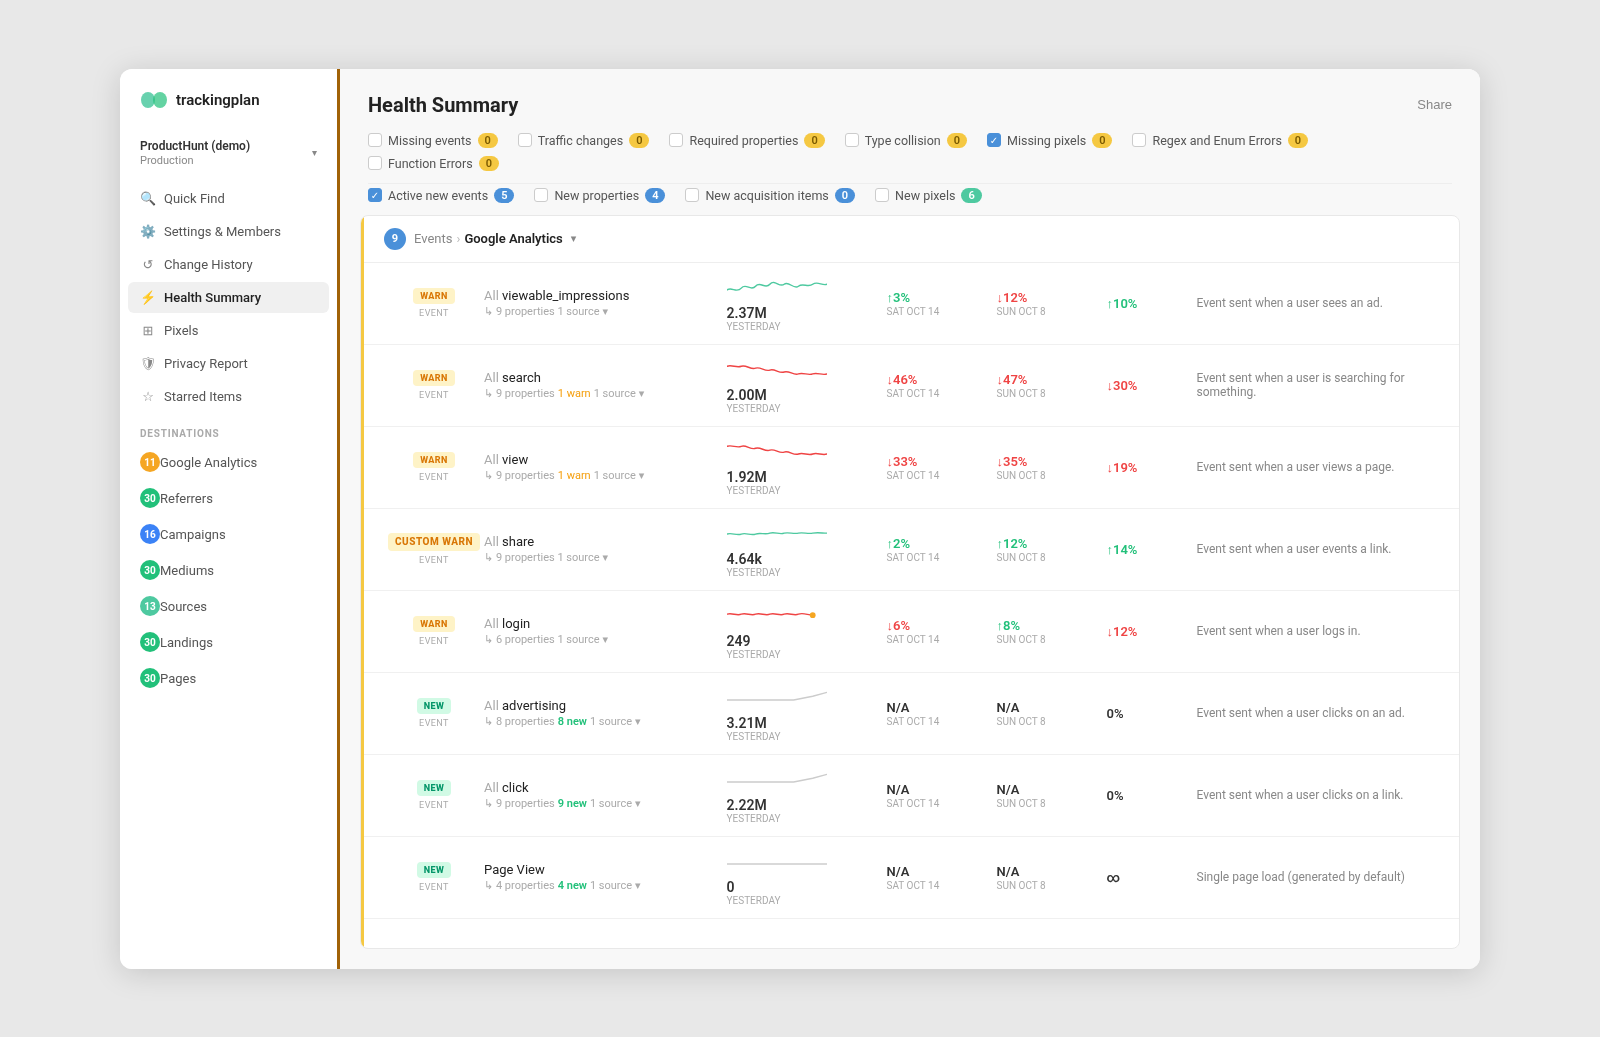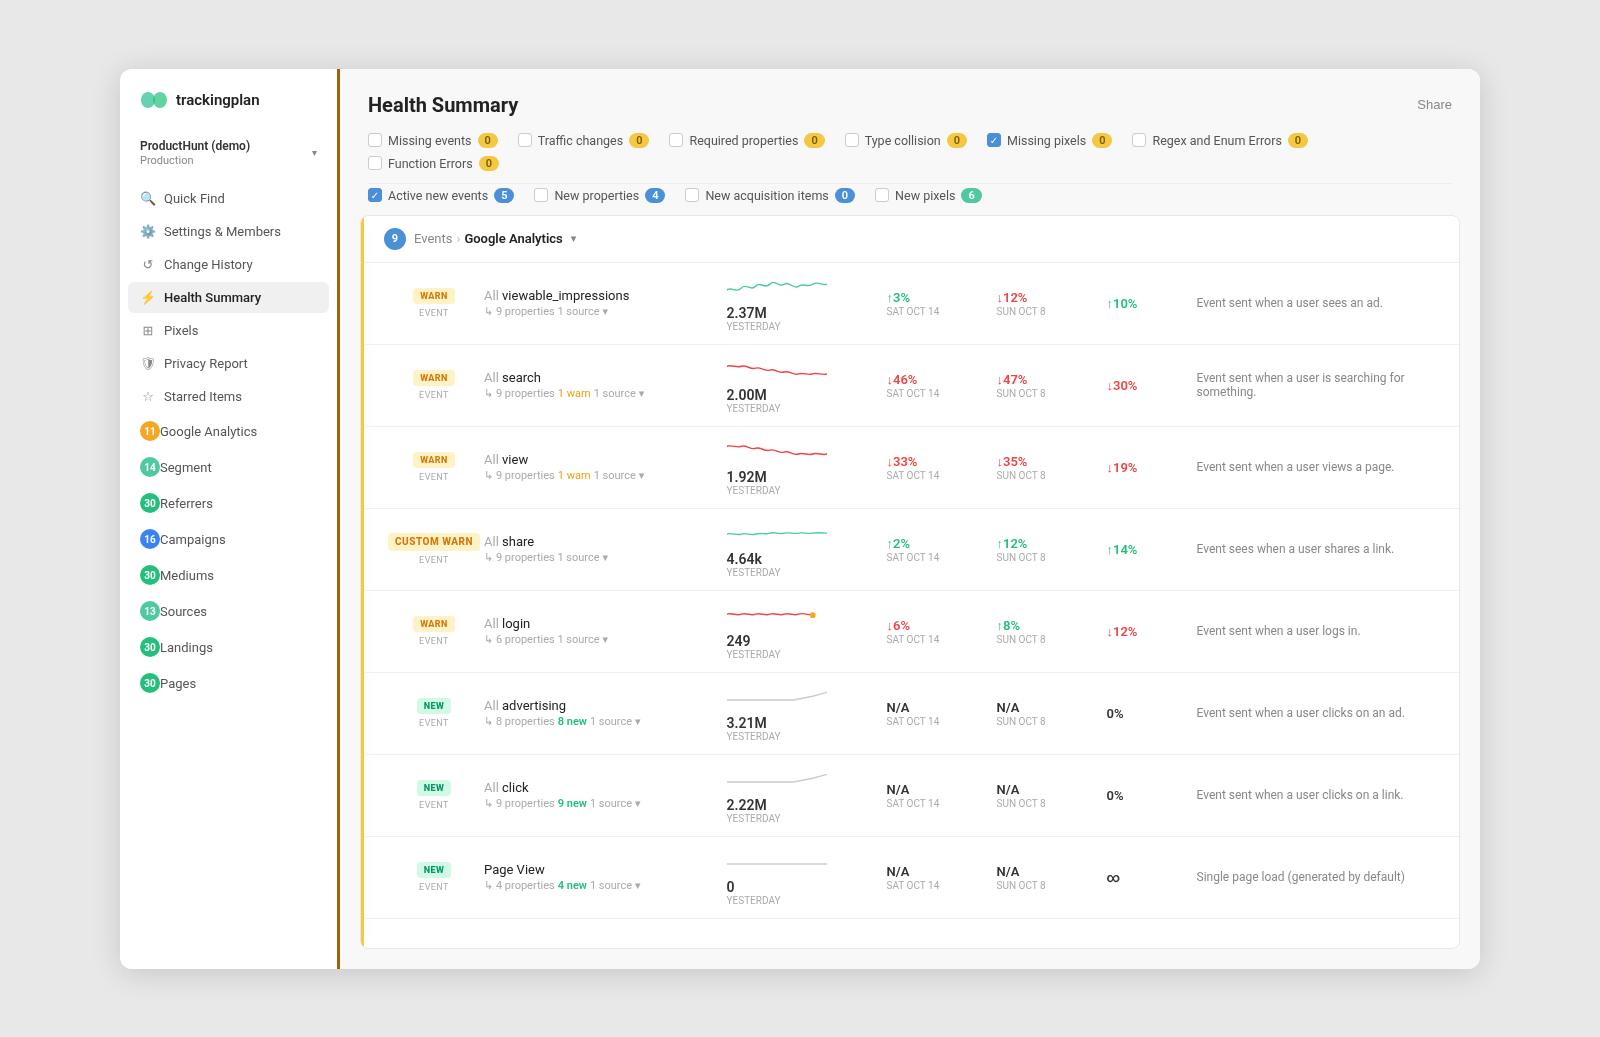--- a/index.html
+++ b/index.html
@@ -351,27 +351,24 @@
       <div class="nav-item">
         <span class="nav-icon">🛡</span>
         <span>Privacy Report</span>
       </div>
       <div class="nav-item">
         <span class="nav-icon">☆</span>
         <span>Starred Items</span>
       </div>
     </div>
 
+    <div class="sidebar-section-title">DESTINATIONS</div>
     <div class="dest-item">
       <span class="badge badge-orange">11</span>
       <span>Google Analytics</span>
-    </div>
-    <div class="dest-item">
-      <span class="badge badge-teal">14</span>
-      <span>Segment</span>
     </div>
 
     <div class="dest-item">
       <span class="badge badge-green">30</span>
       <span>Referrers</span>
     </div>
     <div class="dest-item">
       <span class="badge badge-blue">16</span>
       <span>Campaigns</span>
     </div>
@@ -599,21 +596,21 @@
     </div>
     <div class="change-col">
       <span class="change-val change-up">↑2%</span>
       <span class="change-date">SAT OCT 14</span>
     </div>
     <div class="change-col">
       <span class="change-val change-up">↑12%</span>
       <span class="change-date">SUN OCT 8</span>
     </div>
     <div class="avg-col avg-up">↑14%</div>
-    <div class="note-col">Event sees when a user shares a link.</div>
+    <div class="note-col">Event sent when a user events a link.</div>
   </div>
               <div class="table-row">
     <div class="status-col">
       <span class="status-badge status-warn">WARN</span>
       <span class="status-event-label">EVENT</span>
     </div>
     <div class="event-name-col">
       <span class="event-name"><span class="all-prefix">All </span>login</span>
       <span class="event-meta">↳ 6 properties 1 source <span style="color:#aaa;">▾</span></span>
     </div>

